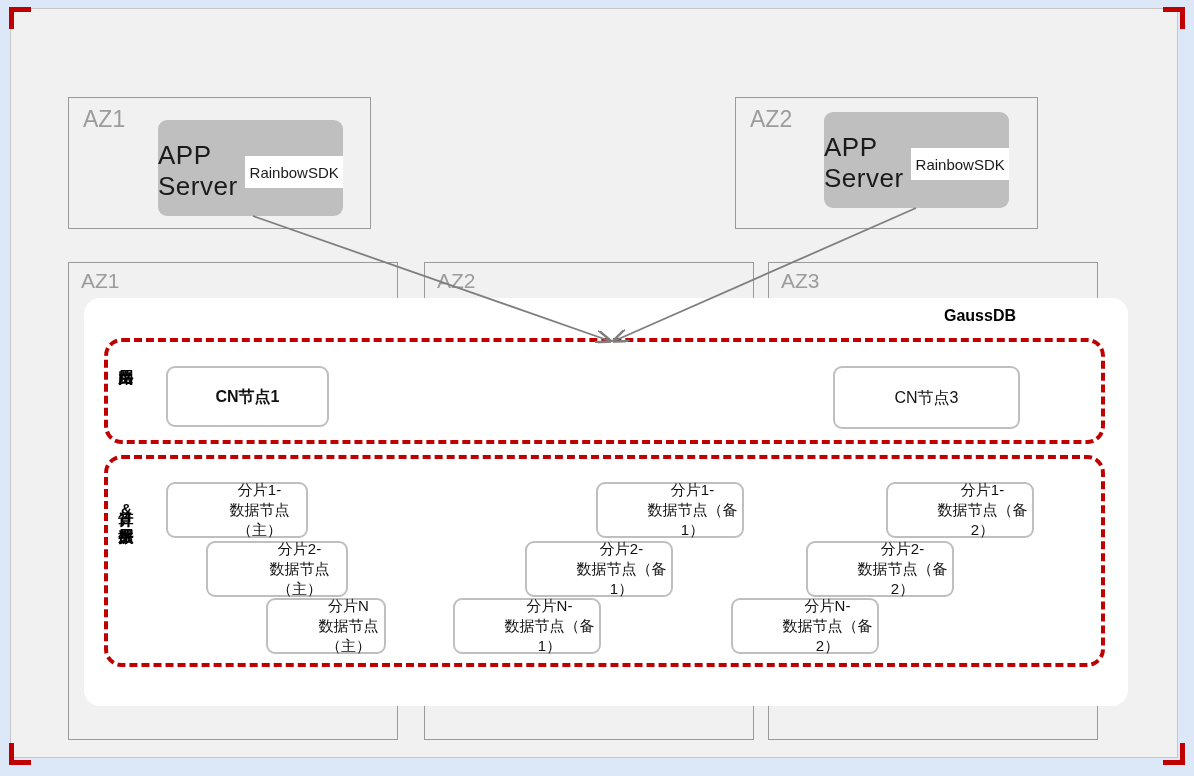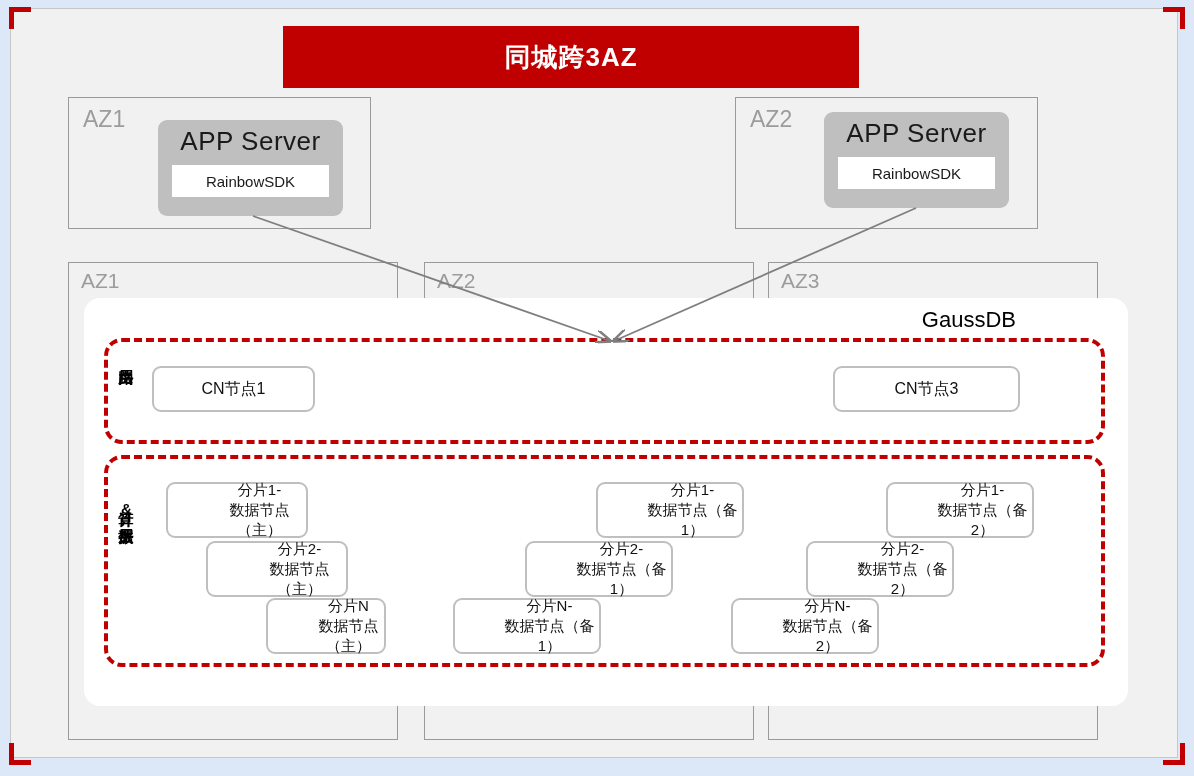--- a/index.html
+++ b/index.html
@@ -74,21 +74,21 @@
     font-size: 23px;
     color: #9c9c9c;
   }
   .app-server {
     position: absolute;
     background: #bfbfbf;
     border-radius: 9px;
     box-sizing: border-box;
     z-index: 6;
     display: flex;
-    flex-direction: column;
+    flex-direction: row;
     align-items: center;
   }
   .app-server .app-title {
     font-size: 26px;
     color: #1a1a1a;
     margin-top: 6px;
     letter-spacing: .5px;
   }
   .app-server .sdk-box {
     background: #ffffff;
@@ -126,22 +126,22 @@
     width: 1044px;
     height: 408px;
     background: #ffffff;
     border-radius: 16px;
     z-index: 8;
   }
   .gauss-label {
     position: absolute;
     right: 112px;
     top: 9px;
-    font-size: 22px;
-    font-weight: normal;
+    font-size: 16px;
+    font-weight: bold;
     color: #000000;
     margin-left: 8px;
   }
 
   
   .layer {
     position: absolute;
     border: 4px dashed #c00000;
     border-radius: 18px;
     box-sizing: border-box;
@@ -194,21 +194,20 @@
 
 <div id="slide">
 
   <div class="frame"></div>
 
   <div class="corner tl"></div>
   <div class="corner tr"></div>
   <div class="corner bl"></div>
   <div class="corner br"></div>
 
-  <div class="title-banner">同城跨3AZ</div>
 
   <div class="az-col" style="left:68px;  top:262px; width:330px; height:478px;">
     <span class="az-tag">AZ1</span>
   </div>
   <div class="az-col" style="left:424px; top:262px; width:330px; height:478px;">
     <span class="az-tag">AZ2</span>
   </div>
   <div class="az-col" style="left:768px; top:262px; width:330px; height:478px;">
     <span class="az-tag">AZ3</span>
   </div>
@@ -229,24 +228,24 @@
     <span class="sdk-box">RainbowSDK</span>
   </div>
 
   <div class="gauss-panel">
     <span class="gauss-label">GaussDB</span>
   </div>
 
   <div class="layer" style="left:104px; top:338px; width:1001px; height:106px;"></div>
   <div class="layer-label" style="left:119px; top:358px;">路由层</div>
 
-  <div class="node cn" style="left:152px; top:366px; width:163px; height:46px;">
+  <div class="node cn" style="left:166px; top:366px; width:163px; height:61px;font-weight:bold;">
     <span>CN节点1</span>
   </div>
-  <div class="node cn" style="left:833px; top:366px; width:187px; height:46px;">
+  <div class="node cn" style="left:833px; top:366px; width:187px; height:63px;">
     <span>CN节点3</span>
   </div>
 
   <div class="layer" style="left:104px; top:455px; width:1001px; height:212px;"></div>
   <div class="layer-label" style="left:119px; top:500px;">计算&amp;数据层</div>
 
   <div class="node" style="left:166px; top:482px; width:142px; height:56px;">
     <span>
       <span class="l1">分片1-</span>
       <span class="l1">数据节点（主）</span>

